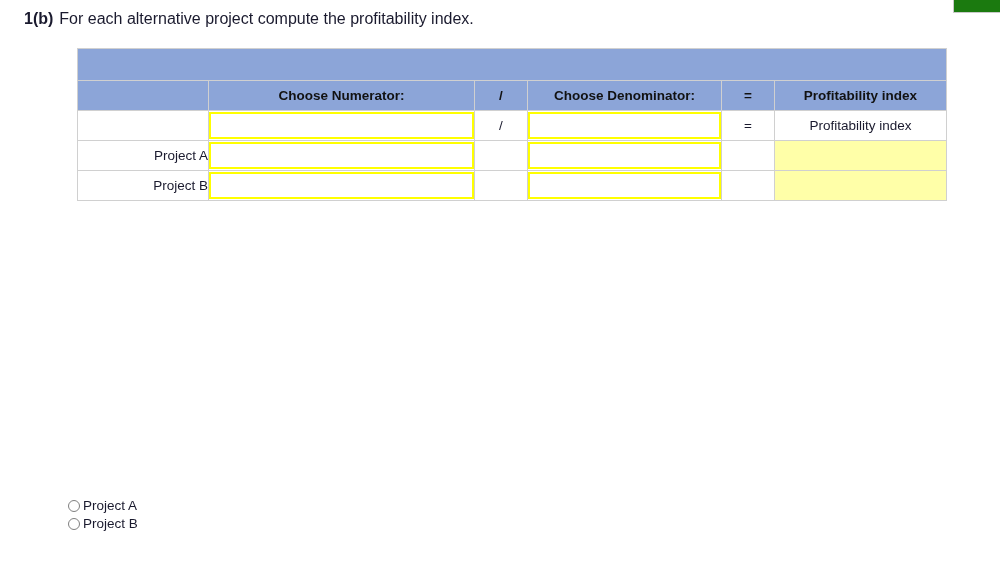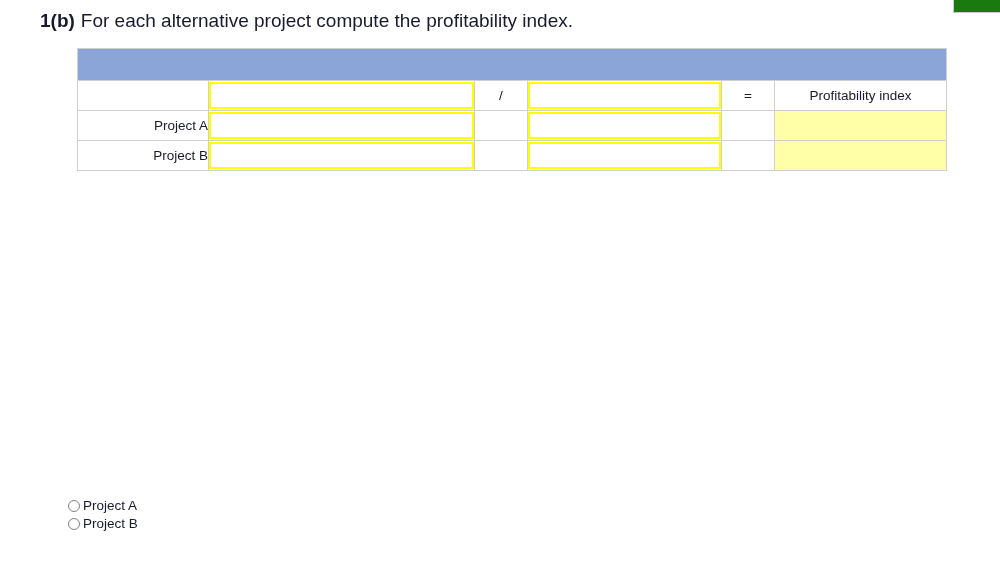--- a/index.html
+++ b/index.html
@@ -26,24 +26,24 @@
     height: 13px;
     background: #1b7a0f;
     border-left: 1px solid #c9c9c9;
     border-bottom: 1px solid #c9c9c9;
     box-sizing: border-box;
   }
 
   
   .q1 {
     position: absolute;
-    left: 40px;
+    left: 24px;
     top: 10px;
     white-space: nowrap;
-    font-size: 19px;
+    font-size: 16px;
   }
   .q1 .qnum {
     font-weight: bold;
     margin-right: 6px;
   }
   .q1 .qtext {
     font-weight: normal;
   }
 
   
@@ -164,20 +164,28 @@
     <col class="col-den">
     <col class="col-eq">
     <col class="col-pi">
   </colgroup>
   <tbody>
 
     <tr class="spacer-row">
       <td class="blue" colspan="6"></td>
     </tr>
 
+    <tr>
+      <td class="blue"></td>
+      <td class="blue hdr">Choose Numerator:</td>
+      <td class="blue hdr">/</td>
+      <td class="blue hdr">Choose Denominator:</td>
+      <td class="blue hdr">=</td>
+      <td class="blue hdr">Profitability index</td>
+    </tr>
 
     <tr>
       <td class="lbl-cell"></td>
       <td class="field-cell">
         <span class="field"></span>
       </td>
       <td class="center white-cell">/</td>
       <td class="field-cell">
         <span class="field"></span>
       </td>

